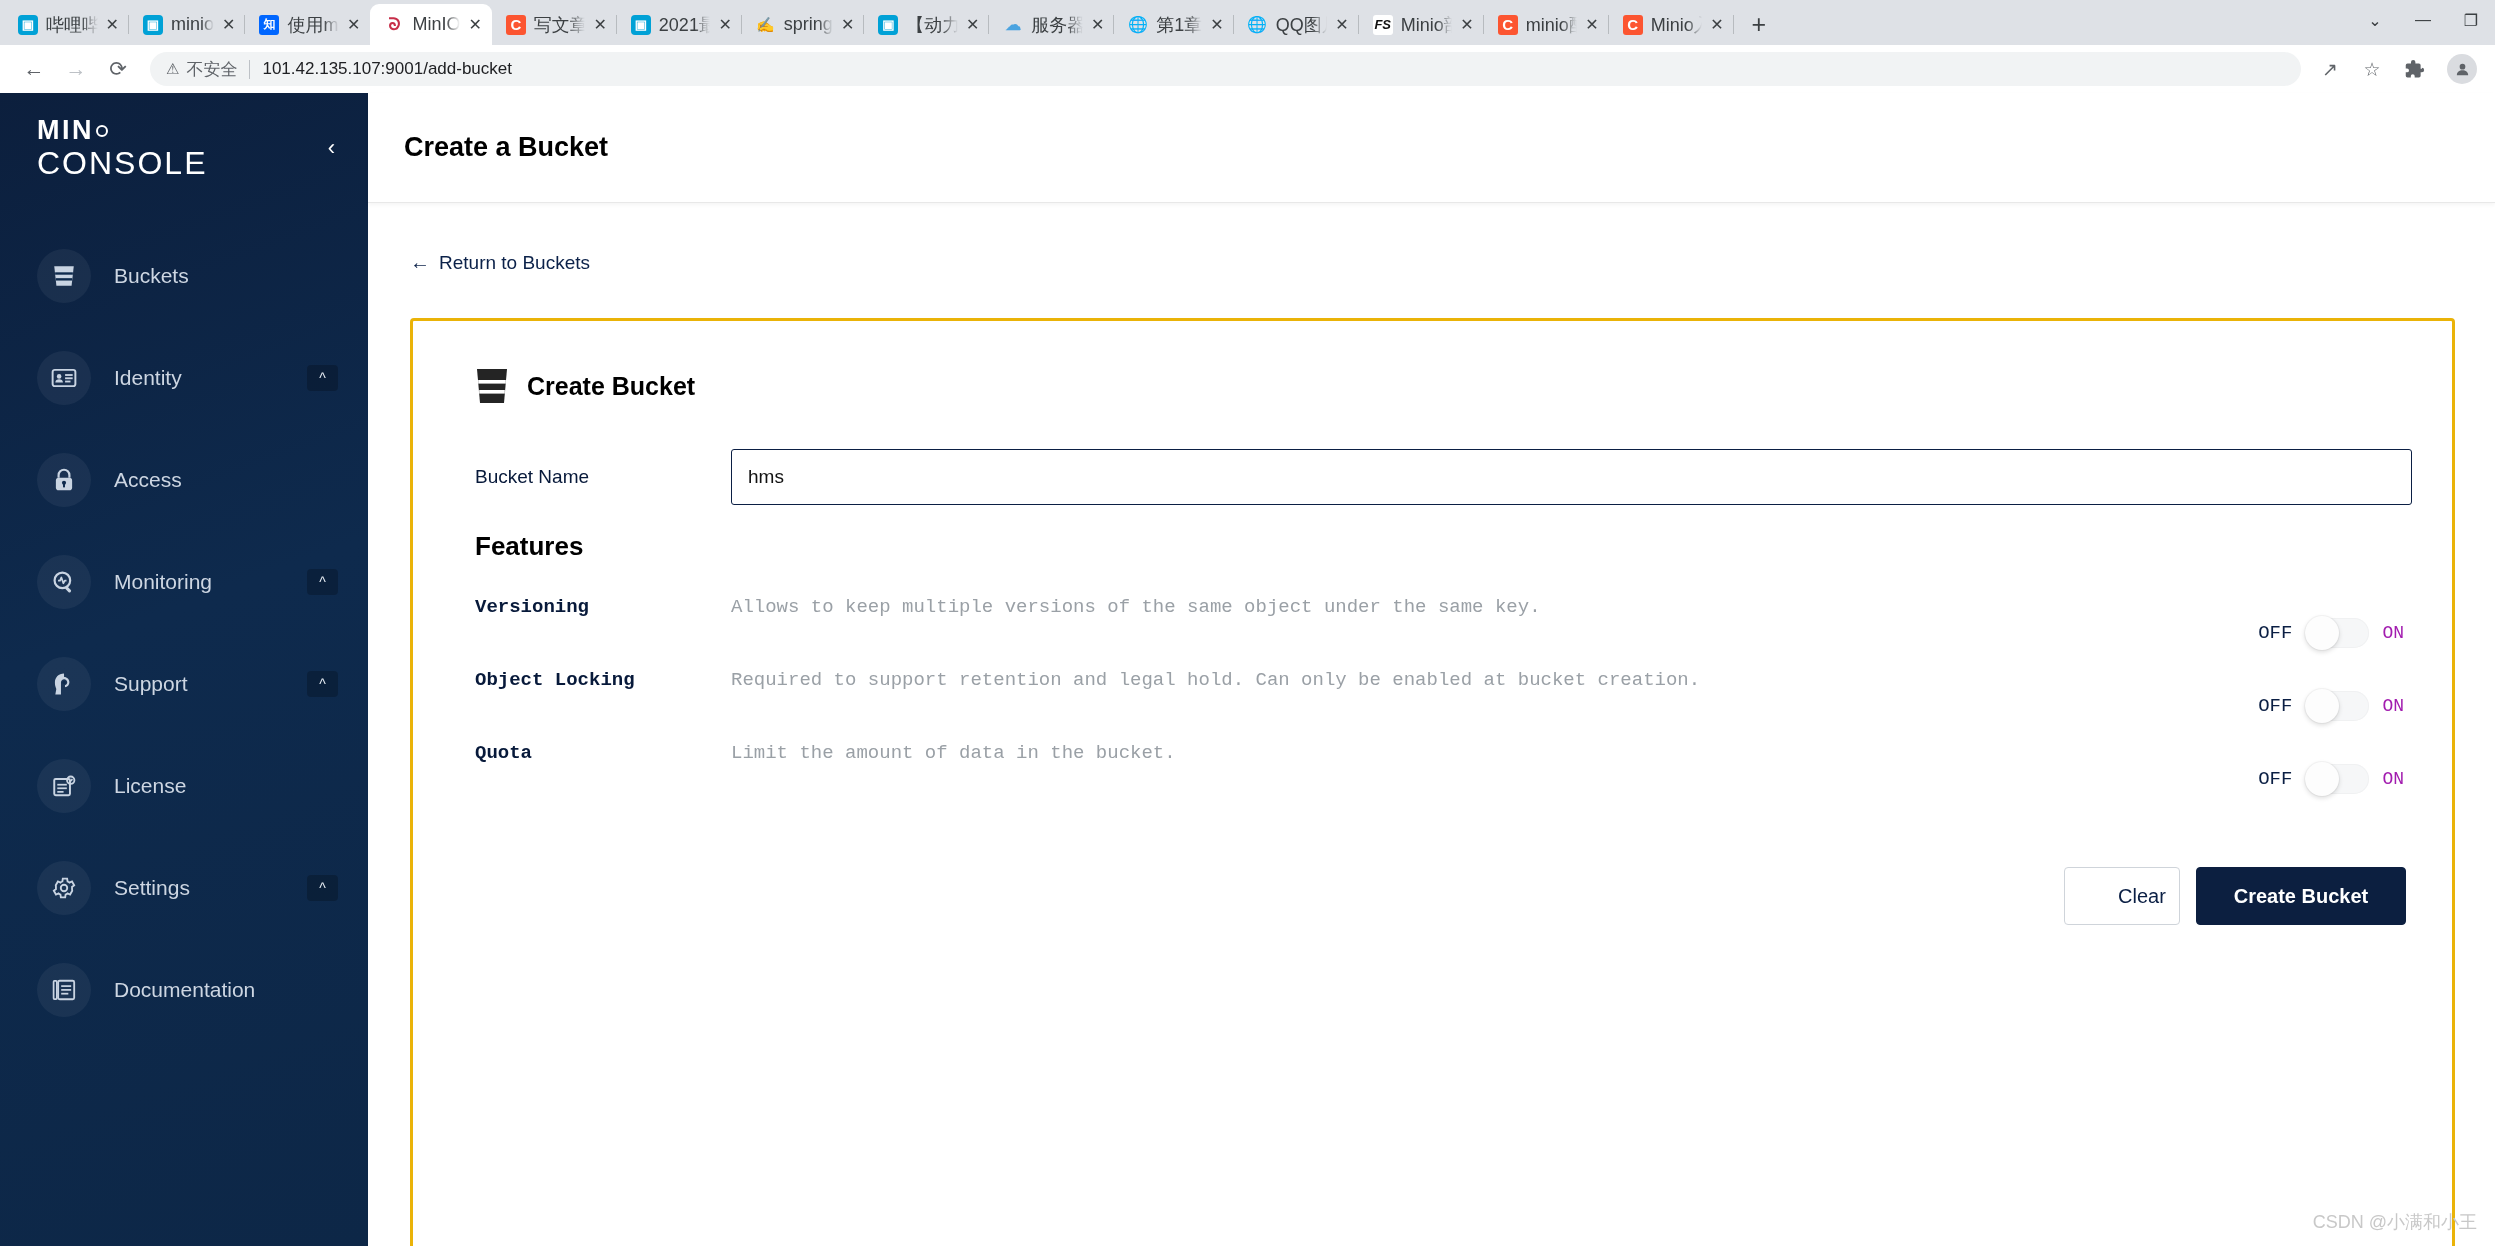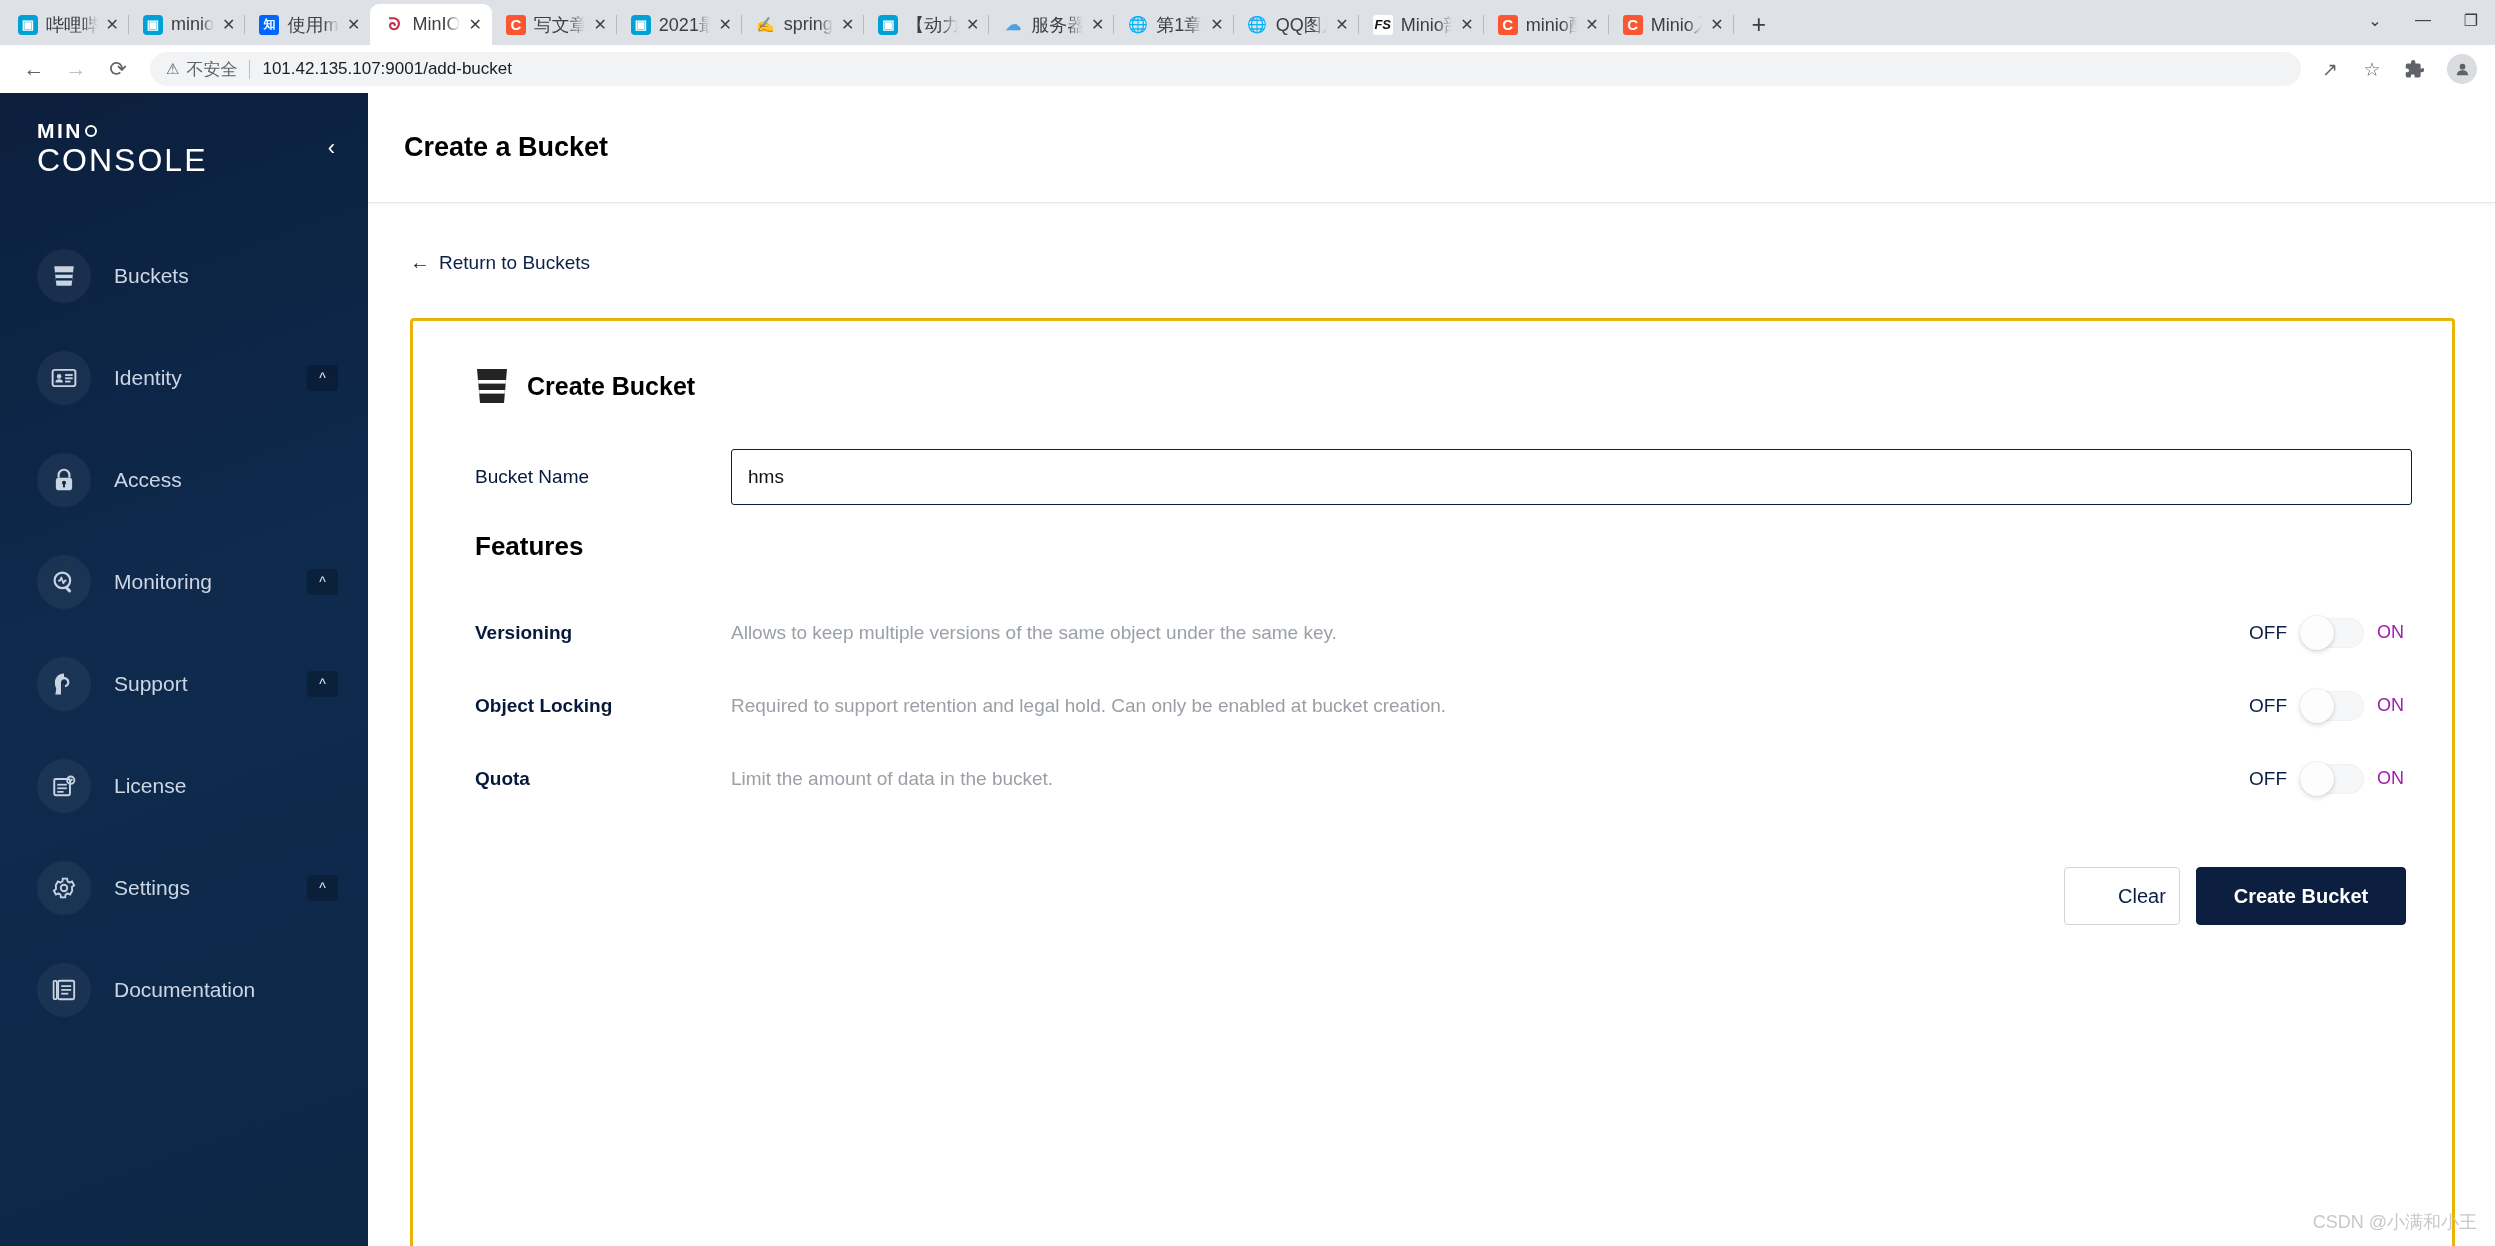--- a/index.html
+++ b/index.html
@@ -139,21 +139,21 @@
   }
   .logo-wrap {
     height: 110px;
     display: flex;
     align-items: center;
     justify-content: space-between;
     padding: 0 33px 0 37px;
   }
   .logo-text { color: #fff; line-height: 1; }
   .logo-minio {
-    font-size: 21px; font-weight: 800; letter-spacing: 2.5px;
+    font-size: 27px; font-weight: 800; letter-spacing: 2.5px;
     display: flex; align-items: center;
   }
   .logo-minio .o-ring {
     display: inline-block; width: 12px; height: 12px;
     border: 2.5px solid #fff; border-radius: 50%;
     margin-left: 2px;
   }
   .logo-console { font-size: 32px; font-weight: 400; letter-spacing: 2px; margin-top: 3px; }
   .collapse-btn { color: #fff; font-size: 22px; line-height: 1; }
 
@@ -236,21 +236,21 @@
     margin-top: 32px;
     border: 1px solid #c9516a;
     border-radius: 3px;
     padding: 22px 24px 24px 20px;
     color: #b3344f;
     font-size: 19px;
     line-height: 1.72;
   }
   .alert a { color: #1d3ecf; text-decoration: underline; font-weight: 600; }
 
-  .feat-row { display: flex; align-items: center; height: 73px; }
+  .feat-row { display: flex; height: 73px; font-family: Liberation Mono, monospace; }
   .feat-name { width: 256px; flex: 0 0 256px; font-size: 19px; font-weight: 700; color: #07193a; }
   .feat-desc { flex: 1 1 auto; font-size: 19px; color: #9aa0a6; }
   .toggle-wrap { display: flex; align-items: center; gap: 13px; flex: 0 0 auto; padding-right: 8px; }
   .tg-off { font-size: 19px; color: #0b1f44; font-weight: 400; }
   .tg-on { font-size: 18px; color: #a21caf; }
   .switch {
     width: 64px; height: 30px; border-radius: 15px;
     background: #f6f7f8;
     position: relative;
     box-shadow: inset 0 0 0 1px #f0f1f2;

